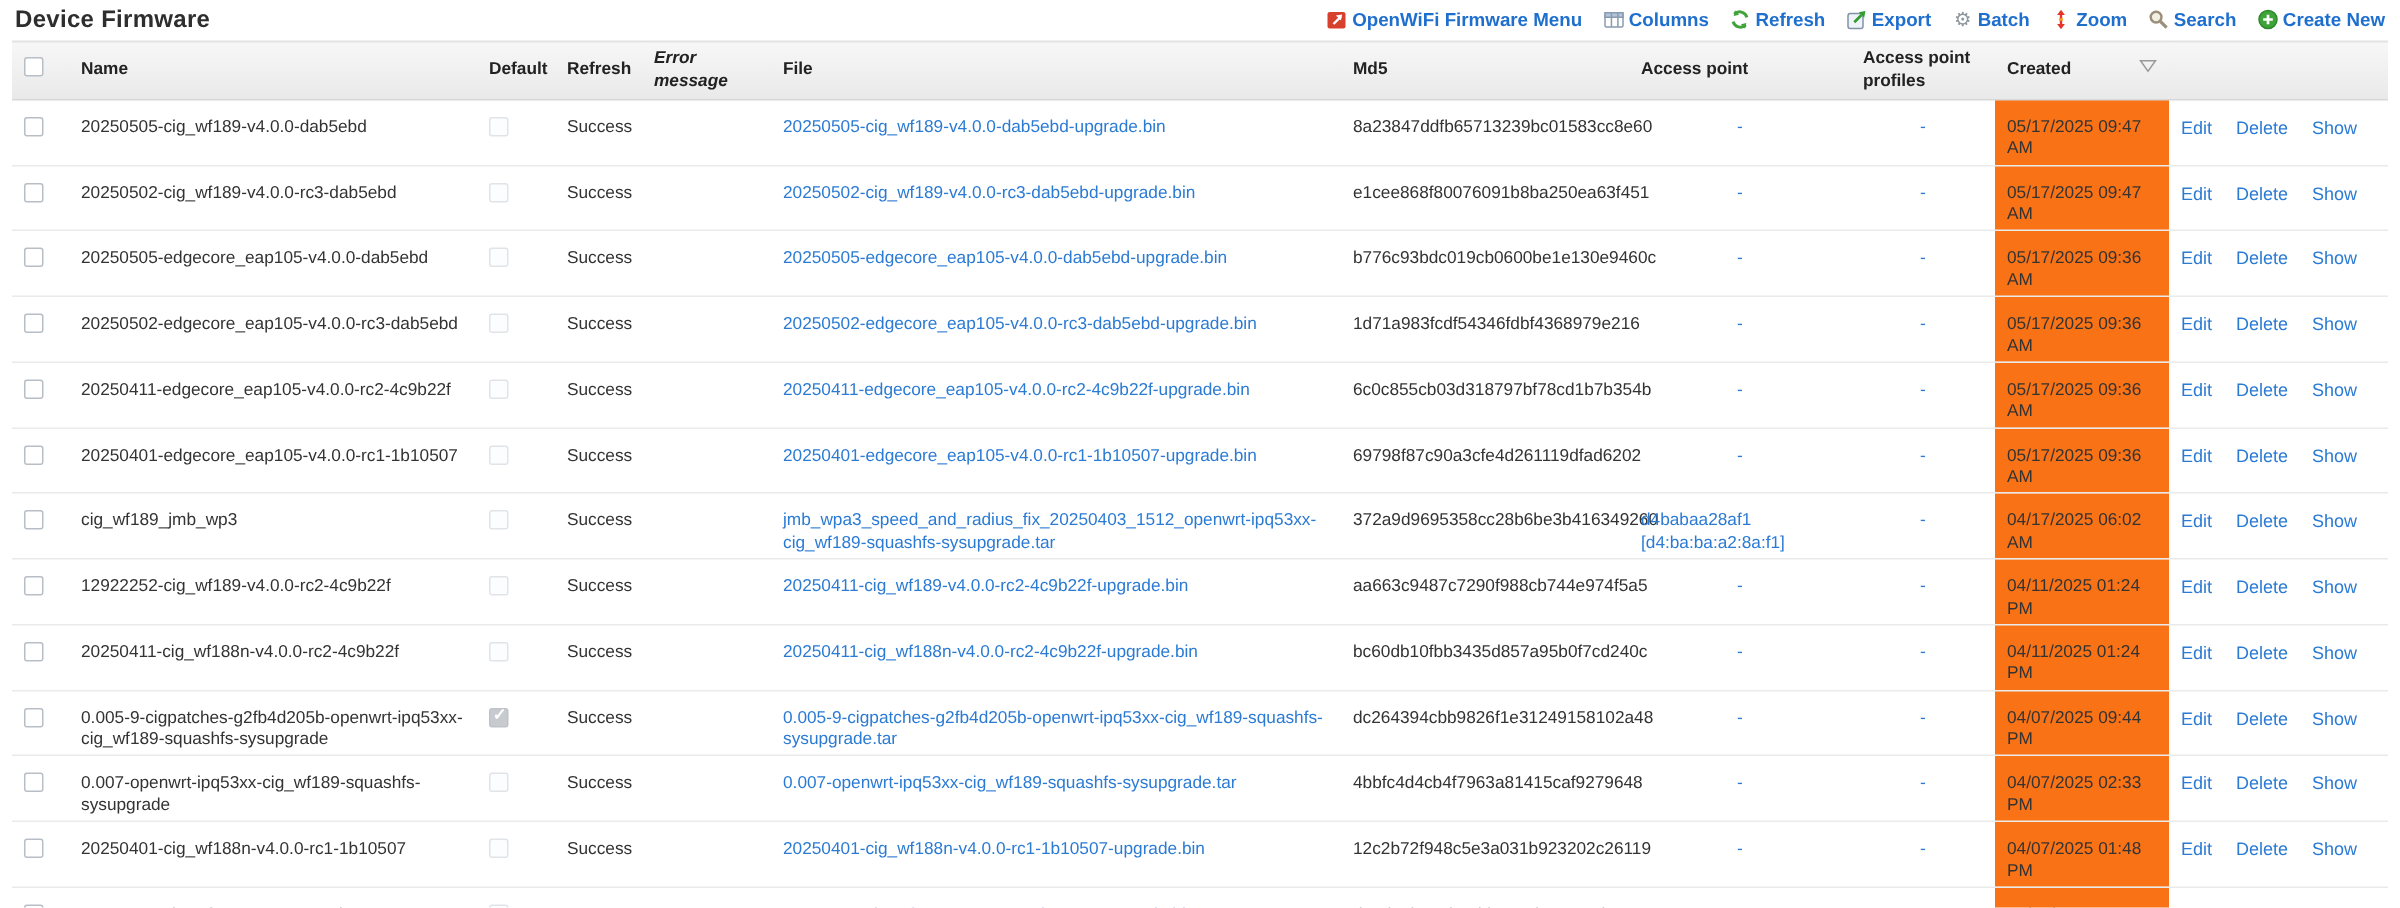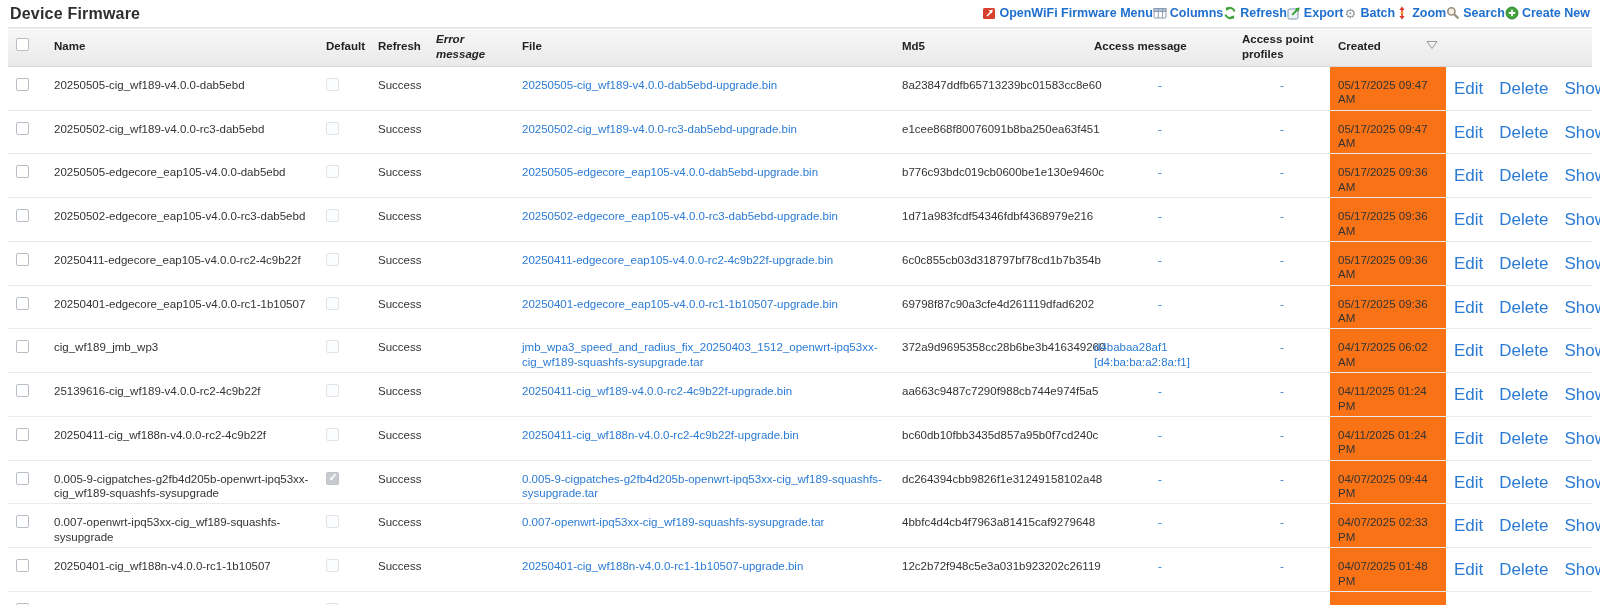--- a/index.html
+++ b/index.html
@@ -3,42 +3,42 @@
 <meta charset="utf-8">
 <style>
   * { box-sizing: border-box; margin: 0; padding: 0; }
   html,body { width:1600px; height:605px; background:#ffffff; overflow:hidden;
     font-family:"Liberation Sans", sans-serif; }
   .wrap { padding:0 8px; }
 
   
   .topbar { display:flex; justify-content:space-between; align-items:flex-start; padding:5px 2px 4px 2px; }
   .page-title { font-size:16px; font-weight:bold; color:#2e2e2e; letter-spacing:.2px; }
-  .toolbar { display:flex; align-items:center; padding-top:1px; }
+  .toolbar { display:flex; align-items:center; gap:14px; padding-top:1px; }
   .tb-item { display:flex; align-items:center; gap:3px; color:#1f6fce; font-size:12.5px; font-weight:bold;
     text-decoration:none; cursor:pointer; white-space:nowrap; }
   .tb-item .ico { display:inline-flex; width:14px; height:14px; align-items:center; justify-content:center; }
   .gear-glyph { font-family:"DejaVu Sans", sans-serif; font-size:13px; color:#8f979e; line-height:1; }
 
   
   table { width:1584px; border-collapse:collapse; table-layout:fixed; font-size:11.5px; }
   thead th { background:linear-gradient(#f7f7f7,#e9e9e9); border-top:1px solid #e3e3e3; border-bottom:1px solid #d7d7d7;
     color:#222; font-weight:bold; text-align:left; padding:4px 8px; line-height:1.3; vertical-align:middle; }
   tbody td { border-bottom:1px solid #eaeaea; color:#333; vertical-align:top; padding:11px 8px 3px; line-height:1.25; }
   tbody tr { height:38px; }
   .c-check { width:38px; } .c-name { width:272px; } .c-default { width:52px; }
   .c-status { width:58px; } .c-error { width:86px;font-style:italic; } .c-file { width:380px; }
   .c-md5 { width:192px; } .c-ap { width:148px; } .c-app { width:96px; }
   .c-created { width:116px;margin-left:36px; } .c-actions { width:146px; }
   td.c-created { background:#f97316; white-space:pre-line; }
   td.dash { text-align:center; }
   .dashv { color:#2b7bd4; }
   a.lnk { color:#2b7bd4; text-decoration:none; cursor:pointer; word-wrap:break-word; }
   td.c-actions { white-space:nowrap; }
-  td.c-actions a { margin-right:16px; font-size:17px; }
+  td.c-actions a { margin-right:16px; font-size:12px; }
   th.c-created .th-inner { display:flex; align-items:center; justify-content:space-between; }
 
   
   .cbx { display:inline-block; width:13px; height:13px; border:1px solid #b8bec6; border-radius:2px;
     background:#fff; cursor:pointer; position:relative; }
   .cbx.dis { border-color:#e0e4e9; background:#fcfdfe; cursor:default; }
   .cbx.dis.chk { background:#c7cbd0; border-color:#bfc3c8; }
   .cbx.dis.chk::after { content:"\2713"; position:absolute; left:1.5px; top:-1.5px; color:#fff; font-size:11px; font-weight:bold; }
 </style>
 </head>
@@ -144,21 +144,21 @@
     </colgroup>
     <thead>
       <tr>
         <th class="c-check"><span class="cbx"></span></th>
         <th class="c-name">Name</th>
         <th class="c-default">Default</th>
         <th class="c-status">Refresh</th>
         <th class="c-error">Error message</th>
         <th class="c-file">File</th>
         <th class="c-md5">Md5</th>
-        <th class="c-ap">Access message</th>
+        <th class="c-ap">Access point</th>
         <th class="c-app">Access point profiles</th>
         <th class="c-created">
           <span class="th-inner">
             <span>Created</span>
             <span><svg width="12" height="10" viewBox="0 0 12 10">
                   <path d="M1 1.5 h10 L6 8.5 Z" fill="#f2f2f2" stroke="#9a9a9a"></path>
                 </svg></span>
           </span>
         </th>
         <th class="c-actions"></th>
@@ -258,21 +258,21 @@
           <td class="c-file"><a class="lnk" href="#">jmb_wpa3_speed_and_radius_fix_20250403_1512_openwrt-ipq53xx-cig_wf189-squashfs-sysupgrade.tar</a></td>
           <td class="c-md5">372a9d9695358cc28b6be3b416349260</td>
           <td class="c-ap"><a class="lnk" href="#">d4babaa28af1 [d4:ba:ba:a2:8a:f1]</a></td>
           <td class="c-app dash"><span class="dashv">-</span></td>
           <td class="c-created">04/17/2025 06:02
 AM</td>
           <td class="c-actions"><a class="lnk" href="#">Edit</a><a class="lnk" href="#">Delete</a><a class="lnk" href="#">Show</a></td>
         </tr>
         <tr>
           <td class="c-check"><span class="cbx"></span></td>
-          <td class="c-name">25139616-cig_wf189-v4.0.0-rc2-4c9b22f</td>
+          <td class="c-name">12922252-cig_wf189-v4.0.0-rc2-4c9b22f</td>
           <td class="c-default"><span class="cbx dis"></span></td>
           <td class="c-status">Success</td>
           <td class="c-error"></td>
           <td class="c-file"><a class="lnk" href="#">20250411-cig_wf189-v4.0.0-rc2-4c9b22f-upgrade.bin</a></td>
           <td class="c-md5">aa663c9487c7290f988cb744e974f5a5</td>
           <td class="c-ap dash"><span class="dashv">-</span></td>
           <td class="c-app dash"><span class="dashv">-</span></td>
           <td class="c-created">04/11/2025 01:24
 PM</td>
           <td class="c-actions"><a class="lnk" href="#">Edit</a><a class="lnk" href="#">Delete</a><a class="lnk" href="#">Show</a></td>

